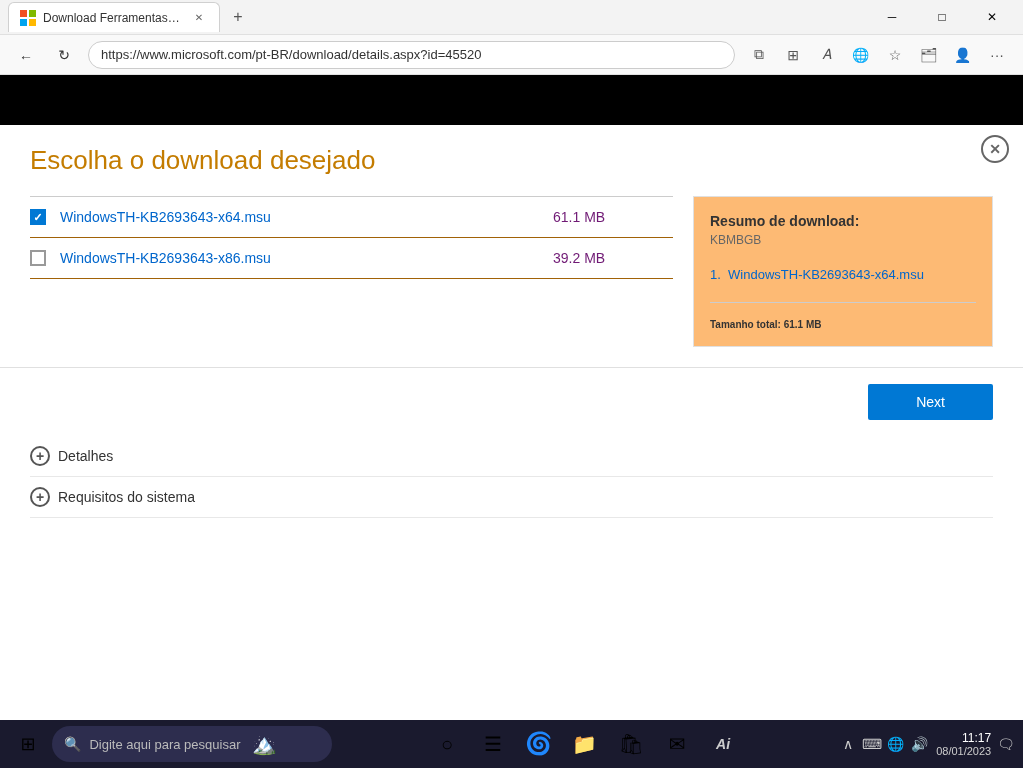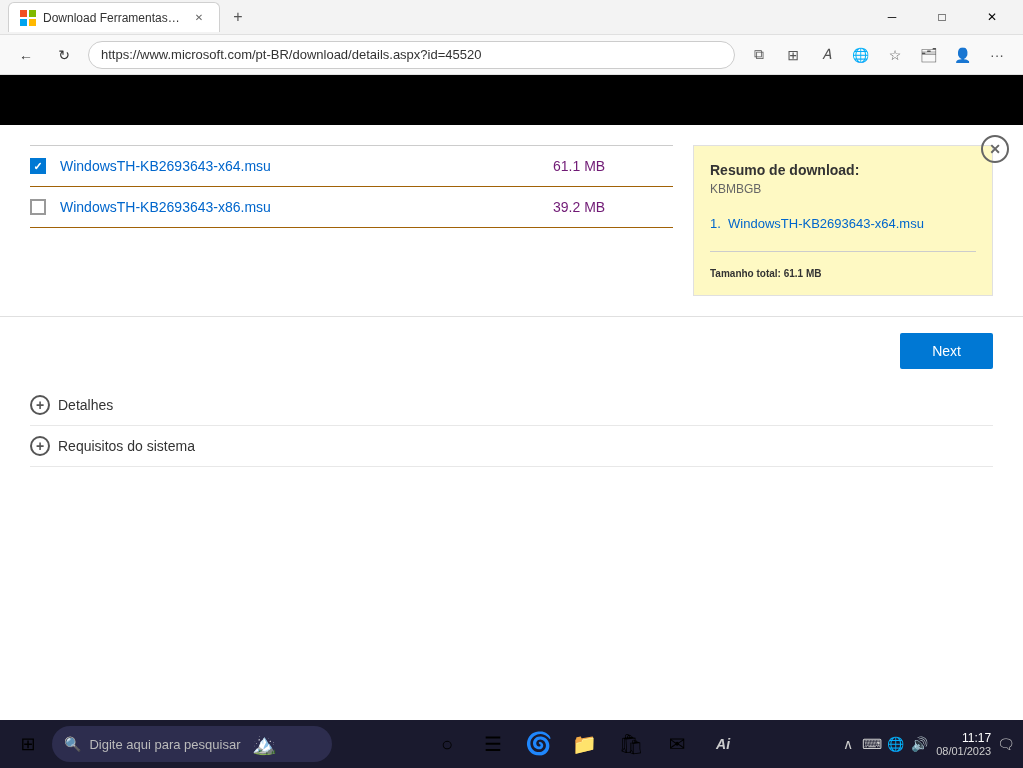--- a/index.html
+++ b/index.html
@@ -223,21 +223,21 @@
       cursor: pointer;
     }
 
     .file-size {
       color: #701a75;
       font-size: 14px;
     }
 
     
     .summary-panel {
-      background: #fef9c3;
+      background: #fdba74;
       padding: 16px;
       border: 1px solid #e0e0e0;
     }
 
     .summary-title {
       font-size: 14px;
       font-weight: 600;
       color: #333;
       margin-bottom: 4px;
     }
@@ -275,21 +275,21 @@
       display: flex;
       justify-content: flex-end;
       padding: 16px 30px;
       border-top: 1px solid #e0e0e0;
     }
 
     .next-btn {
       background: #0078d4;
       color: #fff;
       border: none;
-      padding: 10px 32px;
+      padding: 10px 48px;
       font-size: 14px;
       cursor: pointer;
       border-radius: 2px;
     }
 
     
     .expand-sections {
       padding: 0 30px;
     }
     .expand-item {
@@ -444,20 +444,21 @@
   </div>
 </div>
 
 <div class="black-banner"></div>
 
 <div class="main-content">
   <div class="close-btn">
     <span>✕</span>
   </div>
 
+  <h1 class="page-title">Escolha o download desejado</h1>
 
   <div class="download-grid">
 
     <div class="file-list-section">
 
       <div class="file-row">
         <div class="checkbox checked"></div>
         <a class="file-link">WindowsTH-KB2693643-x64.msu</a>
         <span class="file-size">61.1 MB</span>
       </div>

